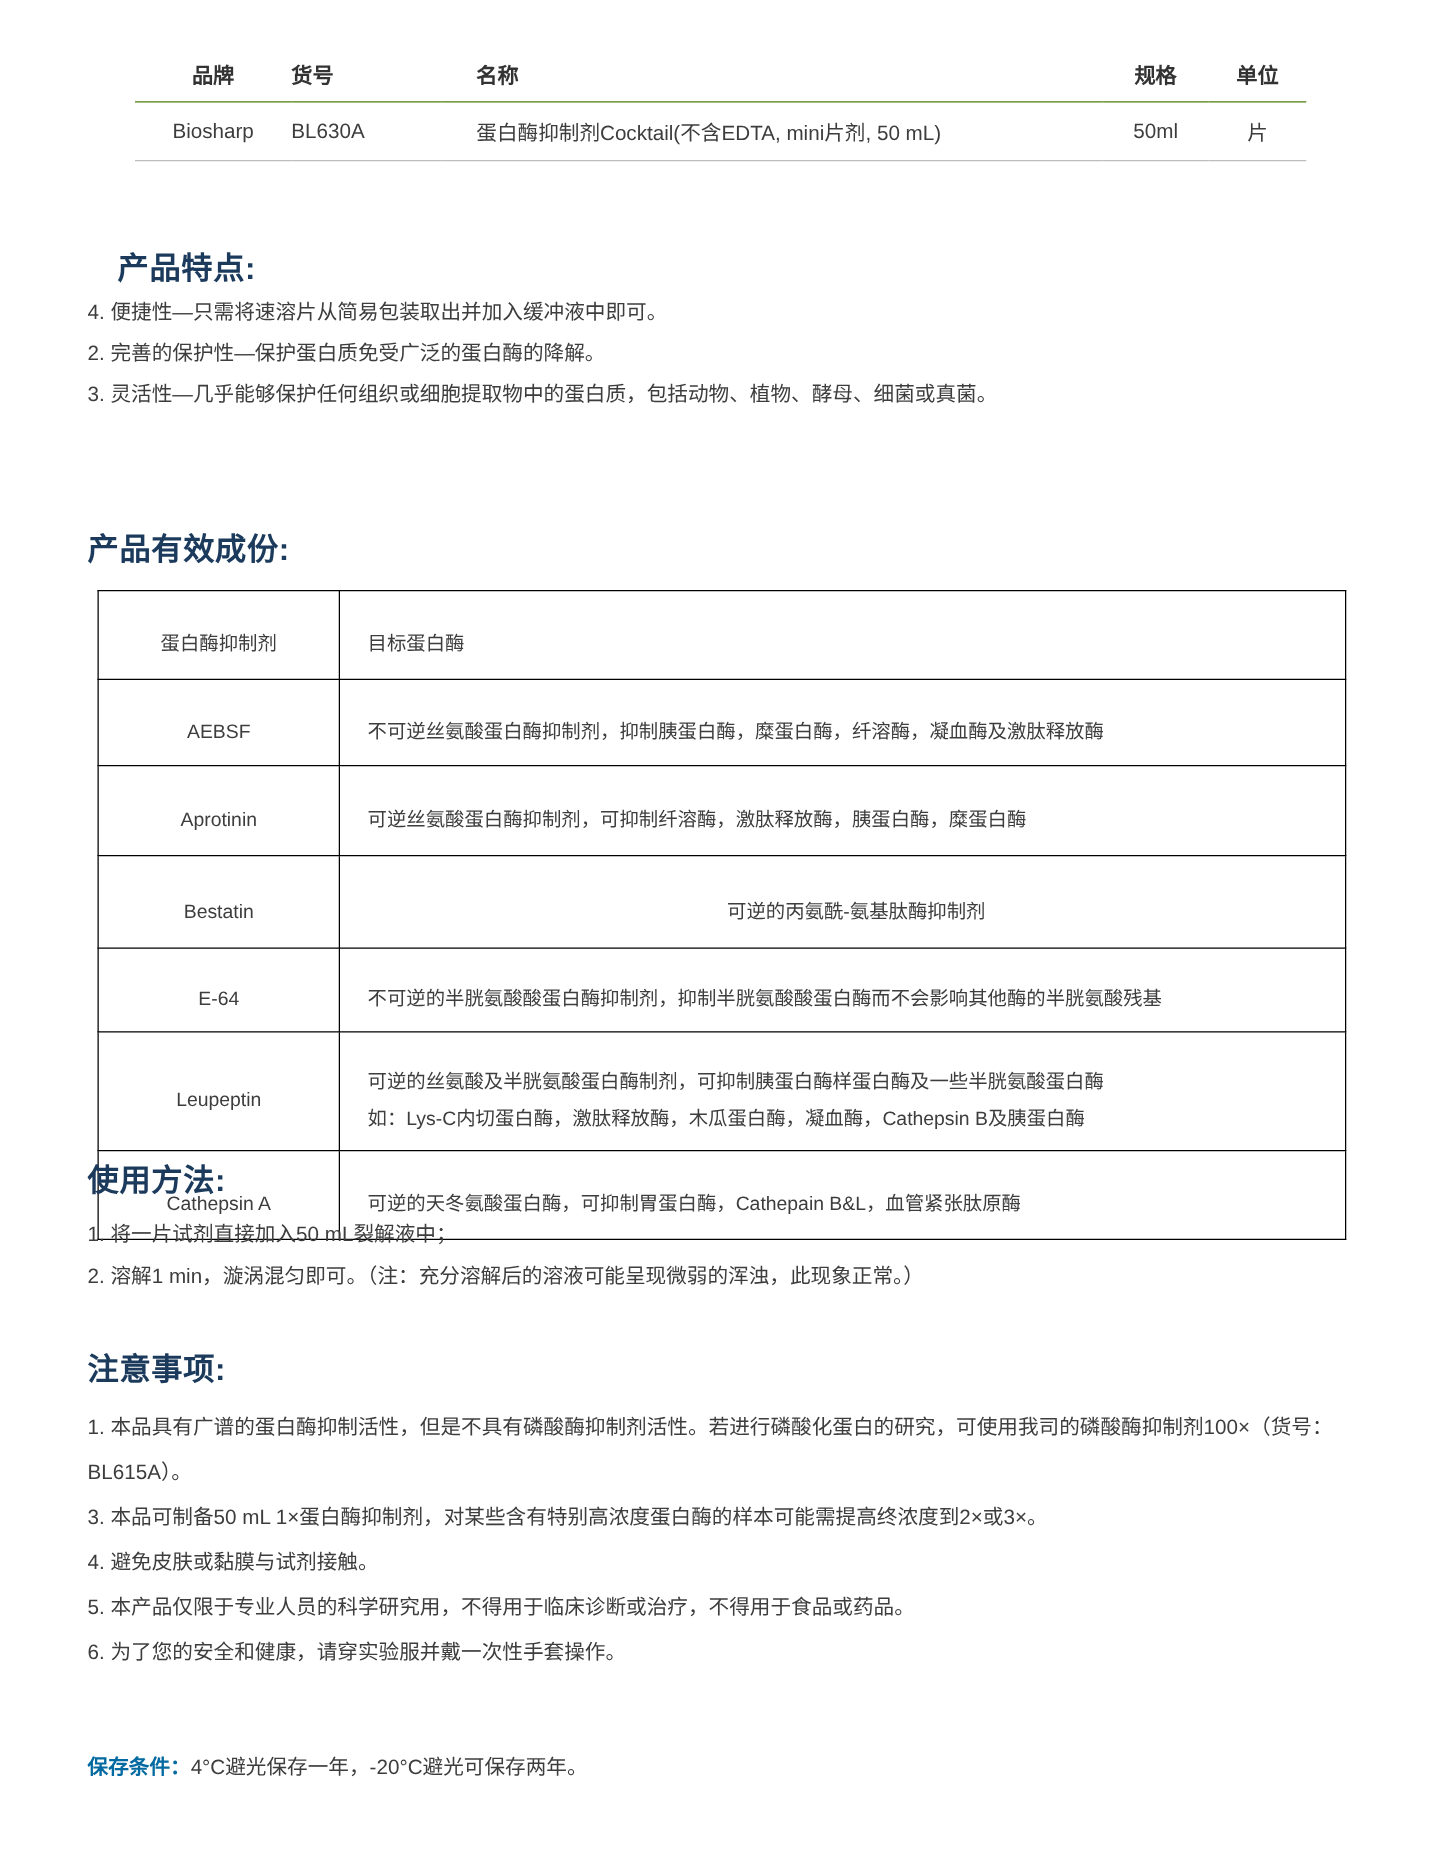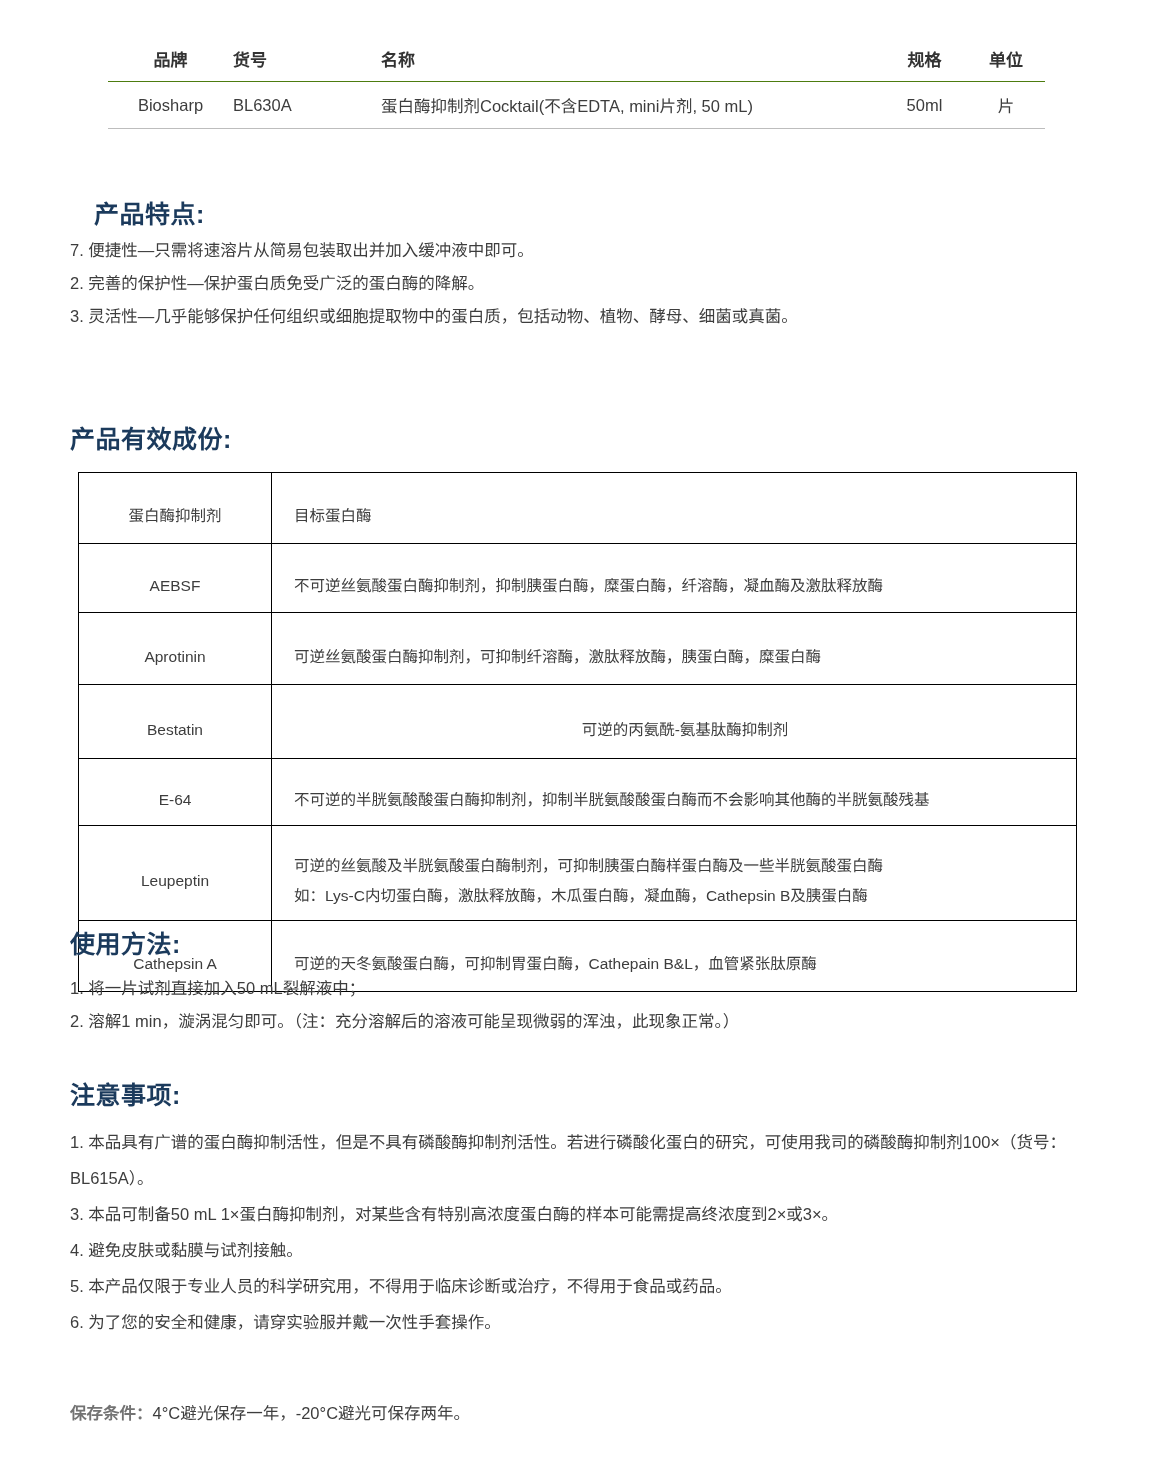--- a/index.html
+++ b/index.html
@@ -127,21 +127,21 @@
   .storage {
     position: absolute;
     left: 70px;
     top: 1400px;
     font-size: 16.5px;
     color: #3d3d3d;
     white-space: nowrap;
   }
   .storage .label {
     font-weight: bold;
-    color: #737373;
+    color: #0369a1;
   }
 </style>
 </head>
 <body>
 
 <div class="page">
 
   <div class="product-table-wrap">
     <table class="product-table">
       <thead>
@@ -161,21 +161,21 @@
           <td class="col-spec">50ml</td>
           <td class="col-unit">片</td>
         </tr>
       </tbody>
     </table>
   </div>
 
   <div class="section-heading" style="left:70px; top:194px;margin-left:24px;">产品特点:</div>
 
   <div class="para-list" style="left:70px; top:234px; width:1010px;">
-    <div class="line">7. 便捷性—只需将速溶片从简易包装取出并加入缓冲液中即可。</div>
+    <div class="line">4. 便捷性—只需将速溶片从简易包装取出并加入缓冲液中即可。</div>
     <div class="line">2. 完善的保护性—保护蛋白质免受广泛的蛋白酶的降解。</div>
     <div class="line">3. 灵活性—几乎能够保护任何组织或细胞提取物中的蛋白质，包括动物、植物、酵母、细菌或真菌。</div>
   </div>
 
   <div class="section-heading" style="left:70px; top:419px;">产品有效成份:</div>
 
   <div class="ingredients-wrap">
     <table class="ingredients">
       <tbody>
         <tr class="r-head">

